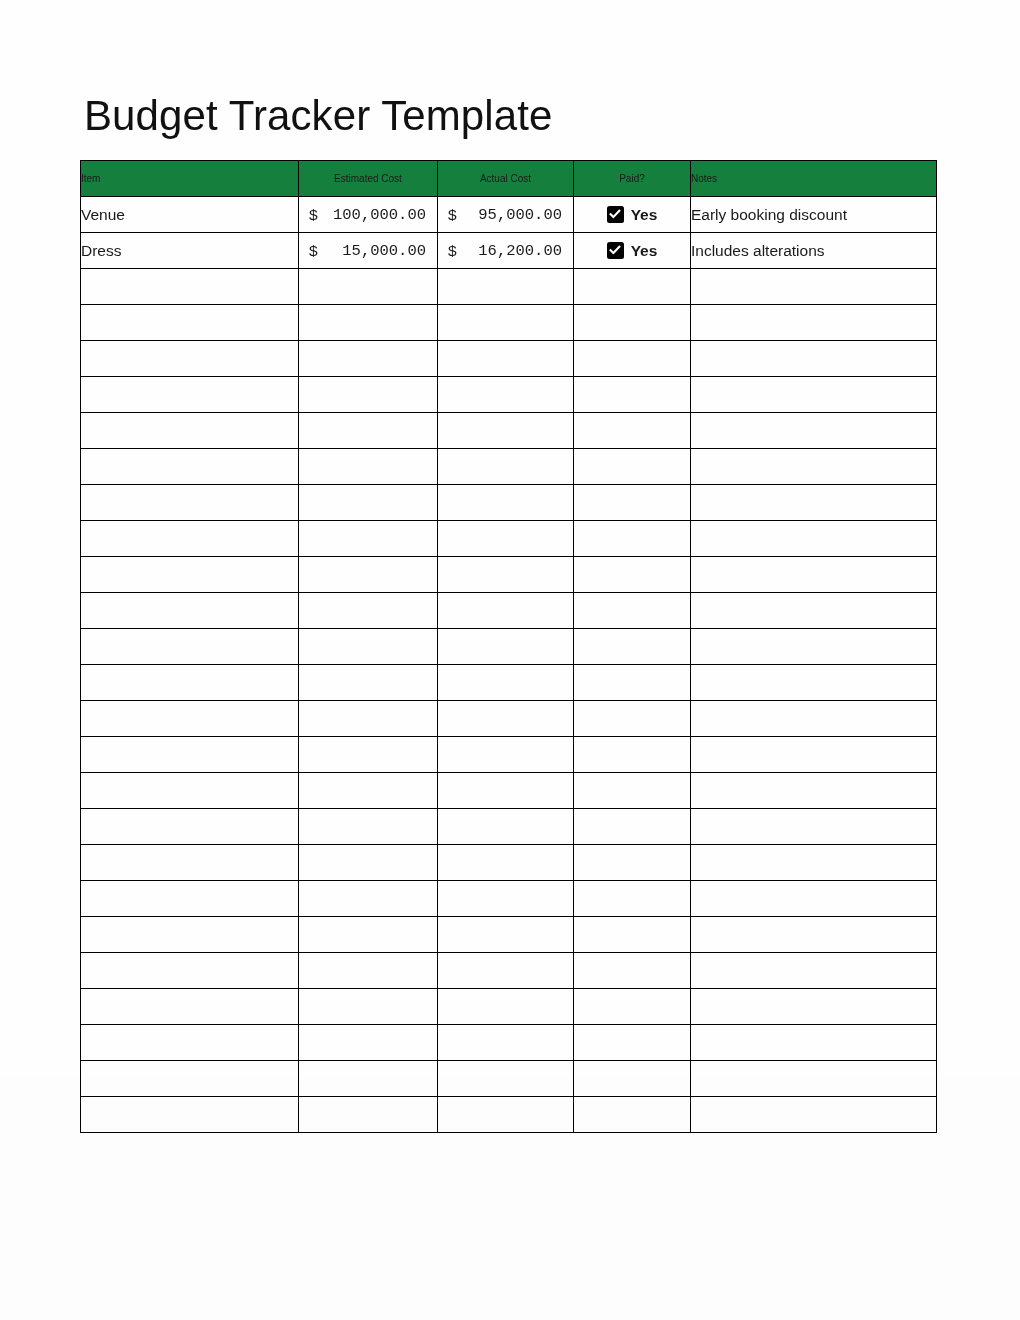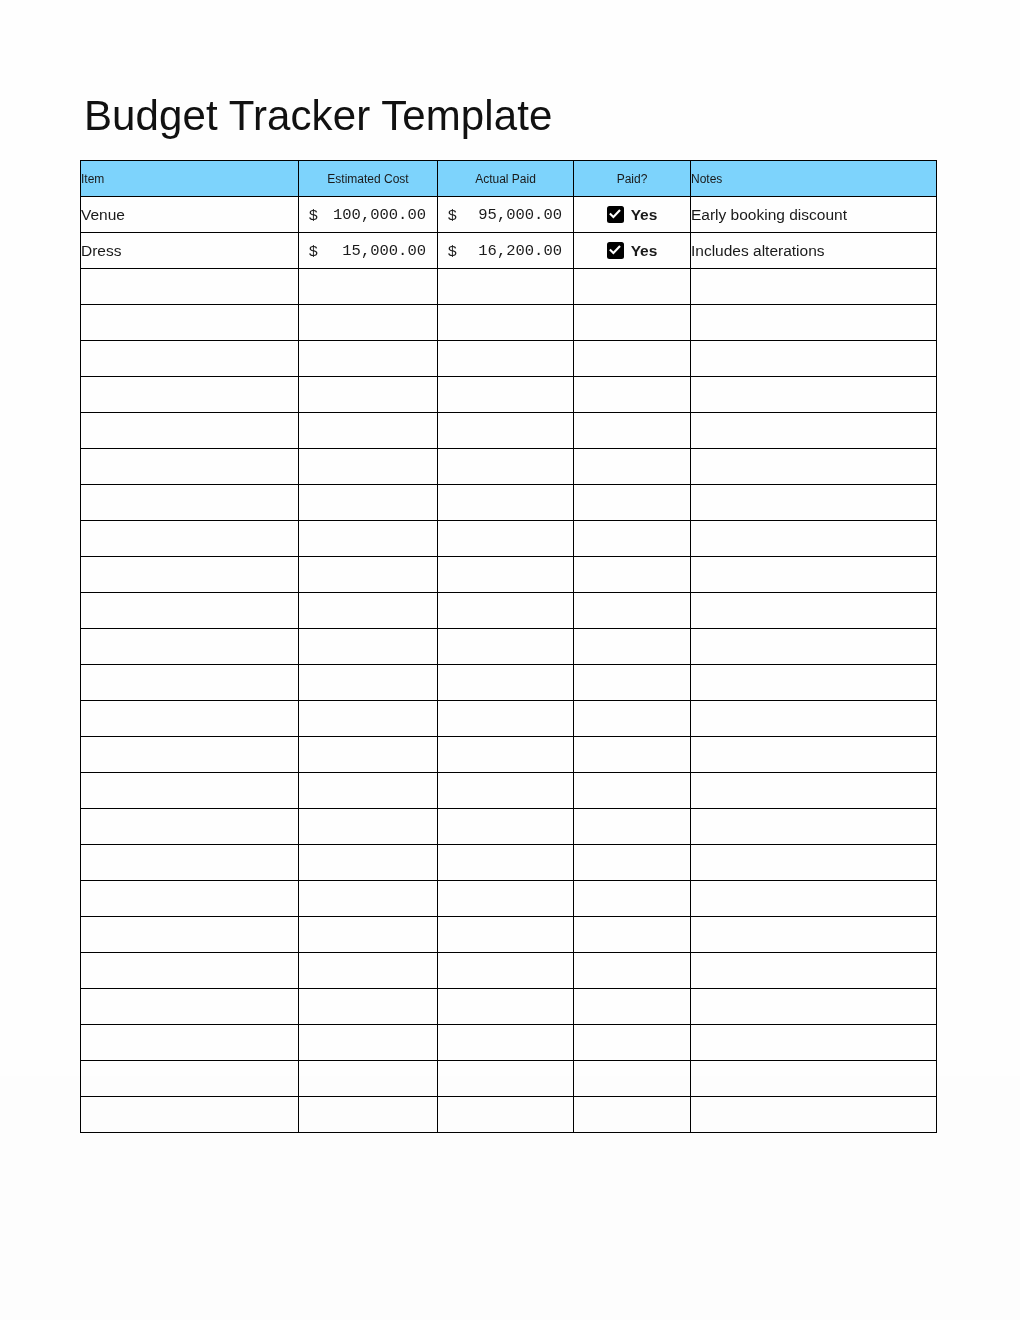--- a/index.html
+++ b/index.html
@@ -62,23 +62,23 @@
     height: 36px;
     box-sizing: border-box;
     padding: 0;
     font-size: 15.5px;
     font-weight: 400;
     vertical-align: middle;
     overflow: hidden;
   }
 
   table.budget thead th {
-    background: #7dd3fc;
+    background: #15803d;
     font-weight: 400;
-    font-size: 12px;
+    font-size: 10px;
   }
 
   .th-left {
     text-align: left;
     padding-left: 9px;
   }
   .th-center {
     text-align: center;
   }
 
@@ -175,21 +175,21 @@
         <col class="c-item">
         <col class="c-est">
         <col class="c-act">
         <col class="c-paid">
         <col class="c-notes">
       </colgroup>
       <thead>
         <tr>
           <th class="th-left">Item</th>
           <th class="th-center">Estimated Cost</th>
-          <th class="th-center">Actual Paid</th>
+          <th class="th-center">Actual Cost</th>
           <th class="th-center">Paid?</th>
           <th class="th-left">Notes</th>
         </tr>
       </thead>
       <tbody id="table-body">
           <tr>
             <td class="cell-item">Venue</td>
             <td class="cell-money">
               <div class="money-inner">
                 <span class="money-sym">$</span>

